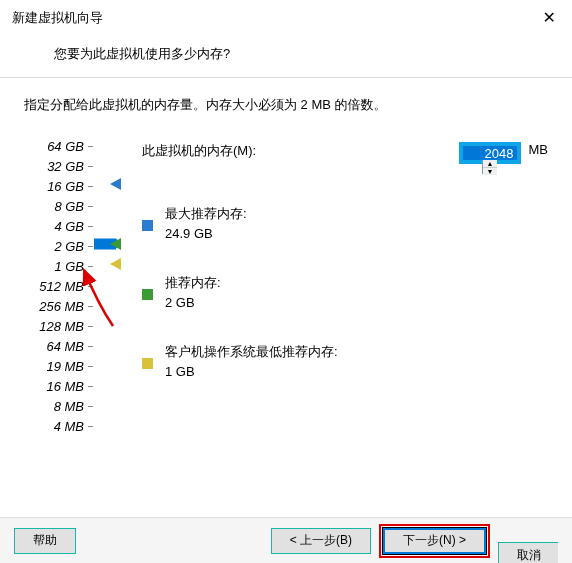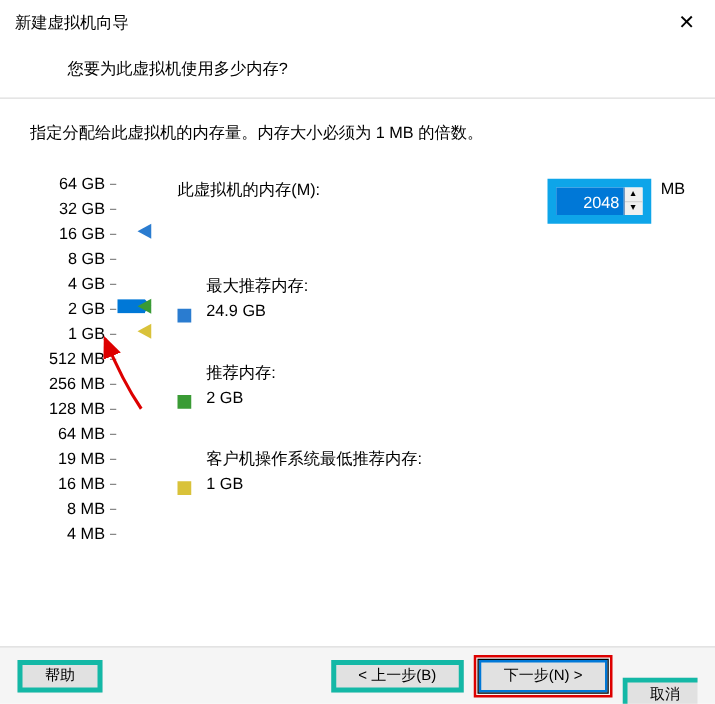--- a/index.html
+++ b/index.html
@@ -11,66 +11,66 @@
     .header { padding: 10px 30px 14px 30px; border-bottom: 1px solid #ddd; }
     .header-title { font-size: 14px; font-weight: bold; margin-bottom: 6px; }
     .header-subtitle { font-size: 13px; padding-left: 24px; }
     
     .content { padding: 18px 24px 10px 24px; }
     .instruction { font-size: 13px; margin-bottom: 28px; }
     
     .memory-area { display: flex; position: relative; }
     
     .scale { width: 68px; position: relative; font-size: 13px; }
-    .scale-label { position: absolute; right: 8px; text-align: left; white-space: nowrap; transform: translateY(-50%); }
+    .scale-label { position: absolute; right: 8px; text-align: left; white-space: nowrap; transform: translateY(-50%); font-style: italic; }
     .tick { position: absolute; right: -1px; width: 5px; height: 1px; background: #888; }
     
     .markers { position: absolute; left: 68px; top: 0; height: 100%; width: 40px; }
     .marker { position: absolute; width: 0; height: 0; transform: translateY(-50%); }
     .marker-left { border-top: 6px solid transparent; border-bottom: 6px solid transparent; border-right: 11px solid; left: 18px; }
     .marker-handle { position: absolute; left: 2px; width: 22px; height: 11px; background: #0078d7; transform: translateY(-50%); }
     .marker-handle::after { content: ""; position: absolute; right: -5px; top: 0; border-top: 5.5px solid transparent; border-bottom: 5.5px solid transparent; border-left: 5px solid #0078d7; }
     
     .right-panel { flex: 1; padding-left: 50px; font-size: 13px; }
     .mem-input-row { display: flex; align-items: flex-start; gap: 8px; margin-bottom: 40px; }
     .mem-label { flex: 0 0 auto; }
     .mem-spacer { flex: 1; }
-    .mem-input-wrap { display: flex; align-items: center; border: 7px solid #0ea5e9; height: 36px; }
+    .mem-input-wrap { display: flex; align-items: center; border: 4px solid #0ea5e9; height: 22px; flex-direction: column; }
     .mem-input { width: 54px; height: 100%; border: none; text-align: right; padding-right: 3px; font-size: 13px; background: #0078d7; color: #fff; outline: none; }
     .spinner { display: flex; flex-direction: column; width: 15px; height: 100%; border-left: 1px solid #7a9ac0; }
     .spin-btn { flex: 1; display: flex; align-items: center; justify-content: center; font-size: 7px; background: #f0f0f0; cursor: pointer; line-height: 1; }
     .spin-btn:first-child { border-bottom: 1px solid #ccc; }
     
-    .info-block { display: flex; align-items: flex-end; gap: 12px; margin-bottom: 30px; }
+    .info-block { display: flex; align-items: center; gap: 12px; margin-bottom: 30px; }
     .info-sq { width: 11px; height: 11px; flex-shrink: 0; margin-top: 3px; }
     .info-text { line-height: 1.5; }
     
     .arrow-annotation { position: absolute; left: 54px; top: 122px; pointer-events: none; }
     
     .footer { position: absolute; bottom: 0; left: 0; right: 0; height: 46px; border-top: 1px solid #ddd; display: flex; align-items: center; padding: 0 14px; gap: 8px; background: #f5f5f5; overflow: hidden; }
-    .btn { height: 26px; padding: 0 18px; border: 4px solid #14b8a6; background: #e1e1e1; font-size: 12px; cursor: pointer; white-space: nowrap; }
+    .btn { height: 26px; padding: 0 18px; border: 1px solid #14b8a6; background: #e1e1e1; font-size: 12px; cursor: pointer; white-space: nowrap; }
     .footer-spacer { flex: 1; }
     .next-wrap { border: 2px solid #d00; padding: 2px; }
     .btn-next { background: #e1e1e1; border: 2px solid #0078d7; outline: 1px solid #000; }
     .btn-cancel-cut { width: 60px; overflow: hidden; margin-top: 29px; }
   </style>
 </head>
 <body>
 
 <div class="titlebar">
   <span>新建虚拟机向导</span>
   <span class="close-btn">✕</span>
 </div>
 
 <div class="header">
   <div class="header-subtitle">您要为此虚拟机使用多少内存?</div>
 </div>
 
 <div class="content">
-  <div class="instruction">指定分配给此虚拟机的内存量。内存大小必须为 1 MB 的倍数。</div>
+  <div class="instruction">指定分配给此虚拟机的内存量。内存大小必须为 2 MB 的倍数。</div>
 
   <div class="memory-area" style="height:290px;">
 
     <div class="scale" id="scale">
         <div class="scale-label" style="top: 4px;">64 GB</div>
         <div class="tick" style="top: 4px;"></div>
         <div class="scale-label" style="top: 24px;">32 GB</div>
         <div class="tick" style="top: 24px;"></div>
         <div class="scale-label" style="top: 44px;">16 GB</div>
         <div class="tick" style="top: 44px;"></div>

